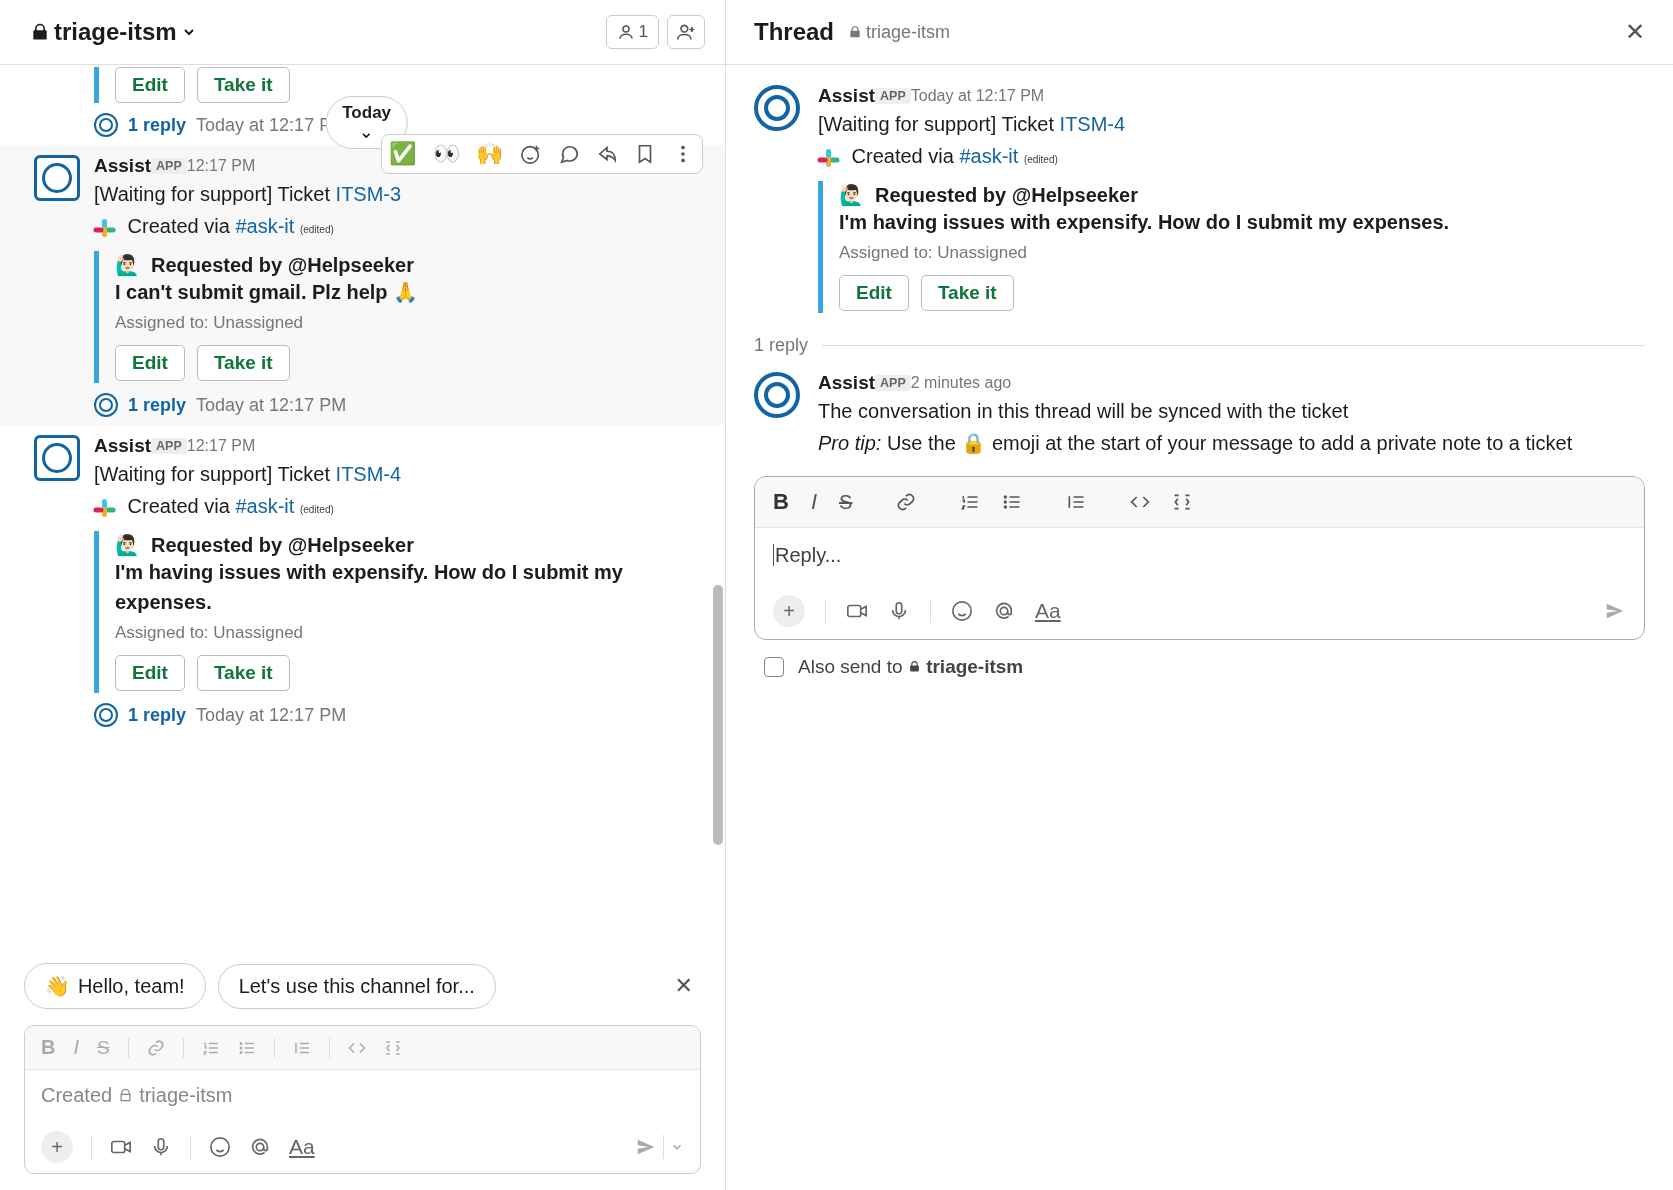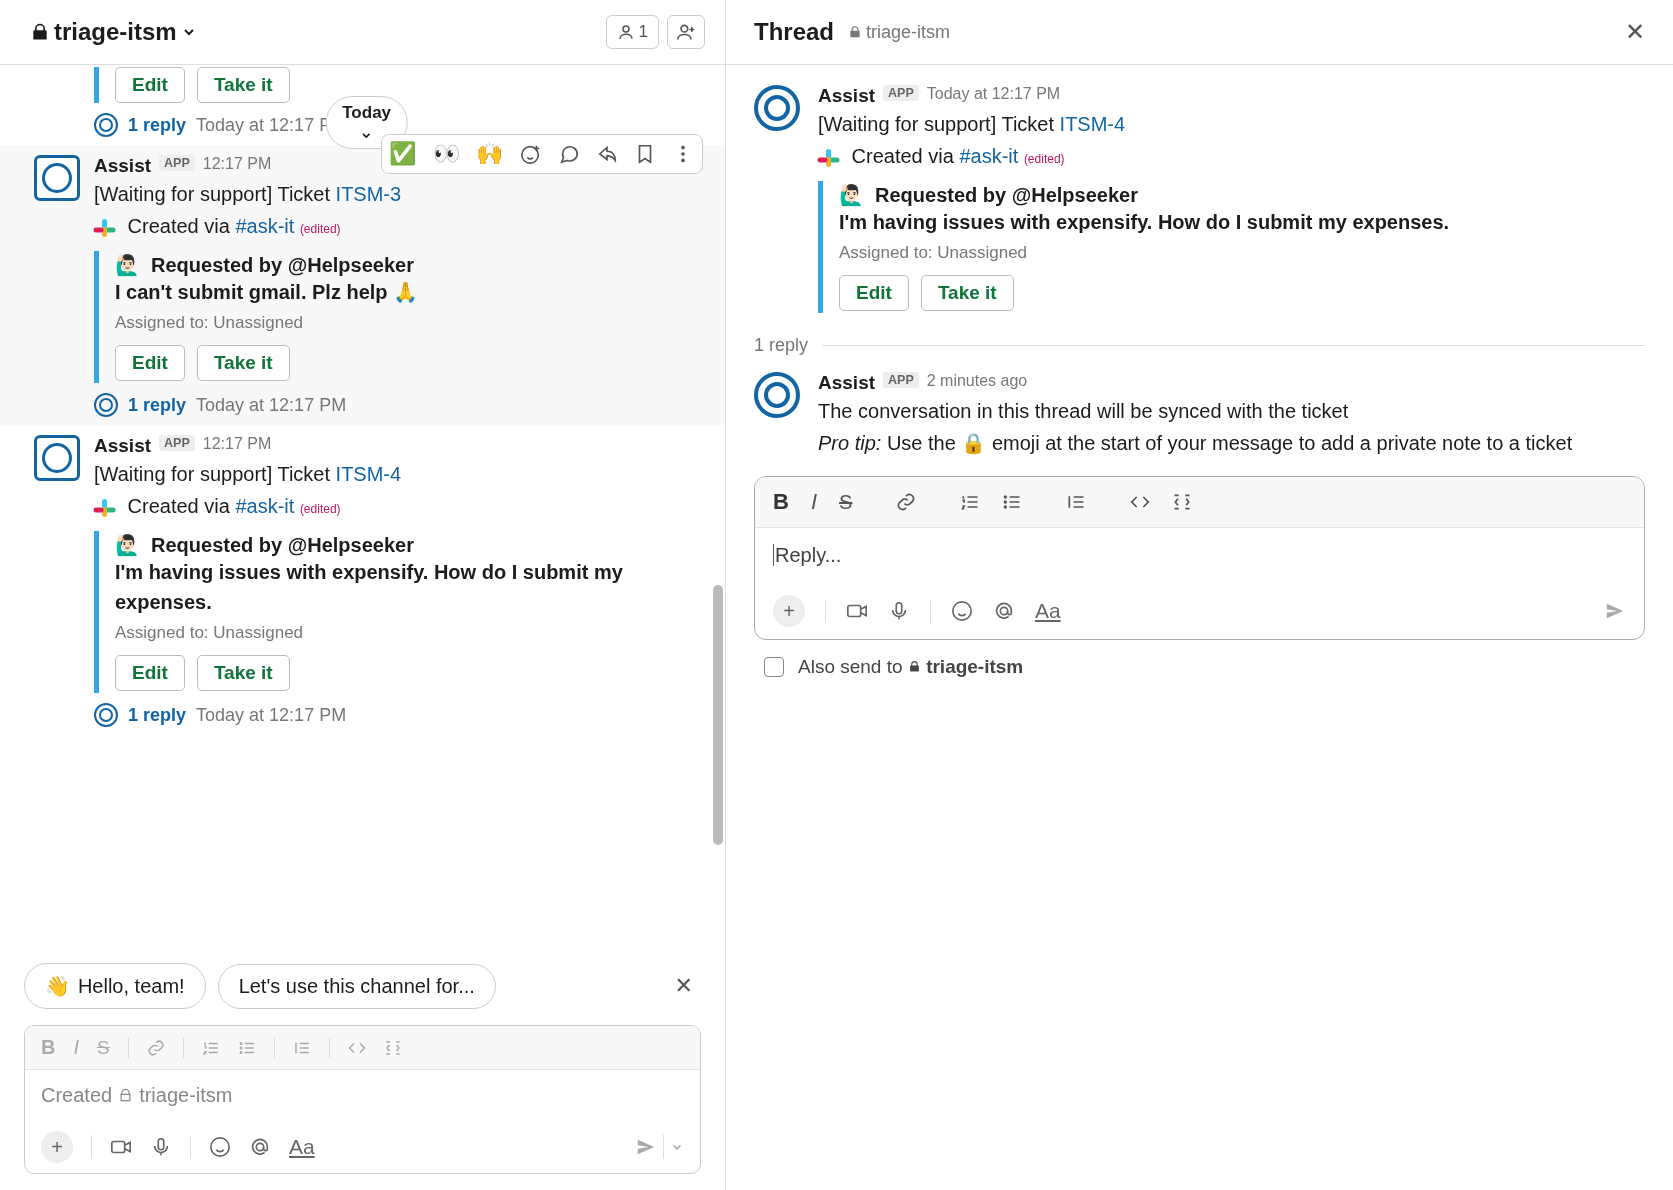--- a/index.html
+++ b/index.html
@@ -37,29 +37,29 @@
   .avatar::after {
     content: ''; position: absolute; inset: 5px; border-radius: 50%; border: 3px solid #1264a3;
   }
   .avatar-th {
     width: 46px; height: 46px; border-radius: 50%; border: 4px solid #1264a3; position: relative;
   }
   .avatar-th::after {
     content: ''; position: absolute; inset: 6px; border-radius: 50%; border: 4px solid #1264a3;
   }
   .msg-body { flex: 1; padding-left: 12px; }
-  .msg-head { display: flex; align-items: flex-start; gap: 8px; }
+  .msg-head { display: flex; align-items: center; gap: 0; }
   .sender { font-weight: 900; font-size: 19px; }
   .app-badge {
     background: #eee; color: #666; font-size: 12.5px; font-weight: 700; padding: 1px 5px; border-radius: 3px;
   }
   .timestamp { color: #777; font-size: 16px; }
   .msg-line { font-size: 20px; line-height: 1.5; margin-top: 2px; }
   .link { color: #1264a3; cursor: pointer; }
-  .edited { color: #be185d; font-size: 12px; }
+  .edited { color: #404040; font-size: 10px; }
   .slack-logo {
     display: inline-flex; width: 22px; height: 22px; vertical-align: middle; margin-right: 6px;
     position: relative;
   }
   .slack-logo span { position: absolute; width: 5px; height: 10px; border-radius: 3px; }
   .slack-logo .s1 { background: #36c5f0; top: 2px; left: 8px; }
   .slack-logo .s2 { background: #2eb67d; top: 8px; left: 14px; transform: rotate(90deg); }
   .slack-logo .s3 { background: #ecb22e; top: 10px; left: 8px; }
   .slack-logo .s4 { background: #e01e5a; top: 8px; left: 2px; transform: rotate(90deg); }
   .attachment {

